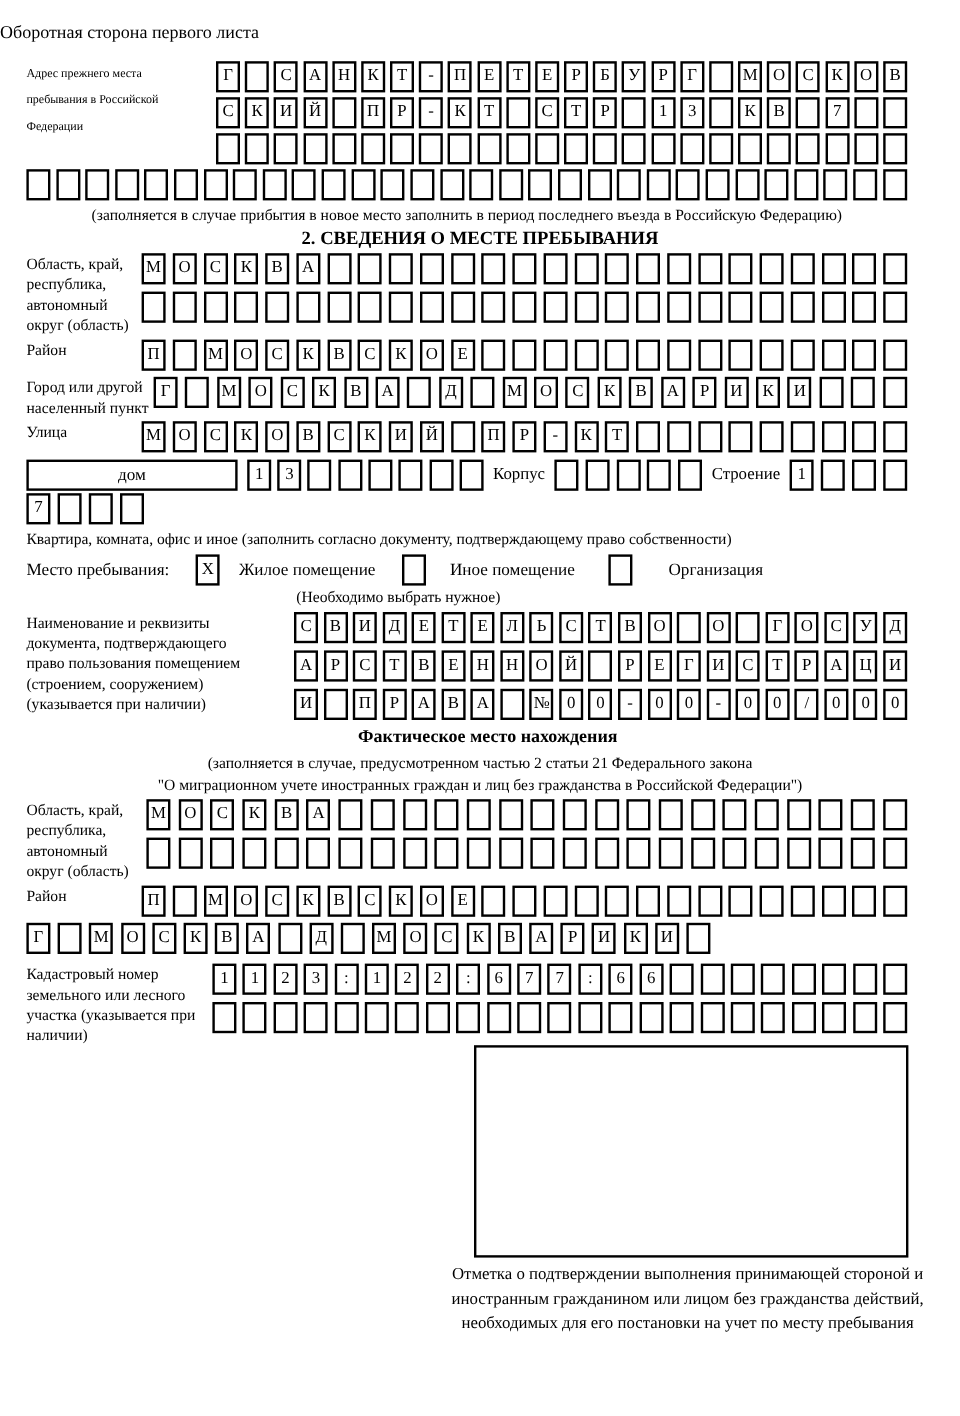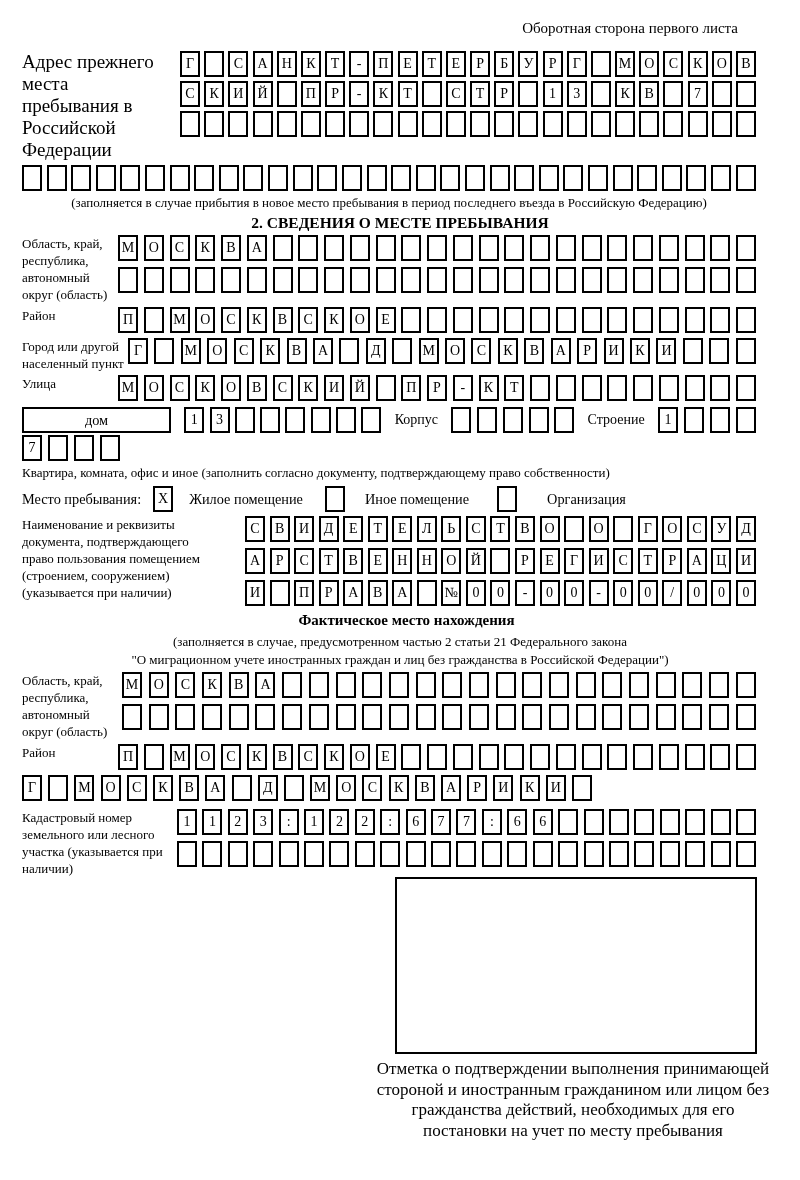--- a/index.html
+++ b/index.html
@@ -2,41 +2,41 @@
 <html><head>
 <meta charset="utf-8">
 <style>
   * { margin:0; padding:0; box-sizing:border-box; }
   html,body { background:#ffffff; }
   .page {
     width:800px; height:1180px; background:#fff; color:#000;
     font-family:"Liberation Serif","DejaVu Serif",serif;
     position:relative; overflow:hidden;
   }
-  .corner { text-align:right; padding:20px 62px 0 0; font-size:15px; }
+  .corner { padding:20px 62px 0 0; font-size:15px; }
   .row { display:flex; align-items:flex-start; margin-left:22px; }
   .lbl { font-size:13px; line-height:17px; flex-shrink:0; }
   .grid-col { display:flex; flex-direction:column; }
   .cells { display:flex; justify-content:space-between; flex-shrink:0; }
   .cell {
     width:20px; height:26px; border:2px solid #000; flex-shrink:0;
     display:flex; align-items:center; justify-content:center;
     font-size:14px; font-family:"Liberation Serif",serif;
   }
   .fieldbox {
     height:26px; border:2px solid #000; display:flex; align-items:center;
     justify-content:center; font-size:14.3px; flex-shrink:0;
   }
   .inline-lbl { font-size:14px; line-height:26px; flex-shrink:0; }
   .note { font-size:13px; }
   .center { text-align:center; }
   .sec-title { font-size:15.5px; font-weight:bold; text-align:center; }
 
   
-  .prev-lbl { width:158px; font-size:19px; line-height:22px; padding-right:18px; }
+  .prev-lbl { width:158px; font-size:10px; line-height:22px; padding-right:18px; }
   .w576 { width:576px; }
   .overflow-row { width:734px; margin-left:22px; margin-top:4px; }
   .lbl-96  { width:96px; }
   .lbl-106 { width:106px; }
   .lbl-100 { width:100px; }
   .lbl-164 { width:164px; padding-right:4px; }
   .lbl-155 { width:155px; padding-right:4px; }
   .doc-lbl { width:223px; padding-right:26px; }
   .w638 { width:638px; }
   .w628 { width:628px; }
@@ -52,44 +52,44 @@
   .prev-block { margin-top:14px; }
   .prev-grids { gap:4px; }
   .prev-note { margin-top:4px; margin-left:22px; width:734px; }
   .title-2 { margin-top:3px; }
   .region-block { margin-top:3px; }
   .region-grids { gap:6px; }
   .district-row { margin-top:4px; }
   .city-block { margin-top:5px; }
   .street-row { margin-top:3px; }
   .house-line { margin-top:6px; width:734px; justify-content:space-between; }
-  .house-box { width:149px; }
+  .house-box { width:176px; }
   .apt-box { width:210px; }
   .caption { margin-top:3px; margin-left:22px; }
   .apt-line { margin-top:2px; gap:8px; }
   .apt-note { margin-top:4px; }
   .stay-line { margin-top:5px; align-items:center; }
-  .stay-lbl { font-size:14.3px; margin-right:12px; }
+  .stay-lbl { font-size:14.3px; margin-right:22px; }
   .opt-lbl { font-size:14.3px; }
   .checkbox { width:20px; height:26px; border:2px solid #000; display:flex;
               align-items:center; justify-content:center; font-size:14px; flex-shrink:0; }
   .stay-note { margin-top:2px; margin-left:22px; width:620px; text-align:center; }
   .doc-block { margin-top:4px; }
   .doc-grids { gap:6px; }
   .fact-title { margin-top:6px; font-size:15px;padding-left:13px; }
   .fact-note1 { margin-top:5px; }
   .fact-note2 { margin-top:2px; }
   .fact-region { margin-top:4px; }
   .fact-district { margin-top:4px; }
   .fact-city { margin-top:5px; }
   .cad-block { margin-top:8px; }
   .cad-grids { gap:6px; }
   .stamp-box { width:362px; height:177px; border:2px solid #000; margin-left:395px; margin-top:0px; }
   .stamp-note { width:410px; margin-left:368px; margin-top:5px; text-align:center;
-                font-size:17px; line-height:20.5px; }
+                font-size:14px; line-height:20.5px; }
 </style>
 </head>
 <body>
 
 <div class="page">
 
   <div class="corner">Оборотная сторона первого листа</div>
 
   <div class="row prev-block">
     <div class="lbl prev-lbl">Адрес прежнего места пребывания в Российской Федерации</div>
@@ -199,21 +199,21 @@
       <div class="cell"></div>
       <div class="cell"></div>
       <div class="cell"></div>
       <div class="cell"></div>
       <div class="cell"></div>
       <div class="cell"></div>
       <div class="cell"></div>
       <div class="cell"></div>
       <div class="cell"></div>
     </div>
-  <div class="note center prev-note">(заполняется в случае прибытия в новое место пребывания в период последнего въезда в Российскую Федерацию)</div>
+  <div class="note center prev-note">(заполняется в случае прибытия в новое место заполнить в период последнего въезда в Российскую Федерацию)</div>
 
   <div class="sec-title title-2">2. СВЕДЕНИЯ О МЕСТЕ ПРЕБЫВАНИЯ</div>
 
   <div class="row region-block">
     <div class="lbl lbl-96">Область, край, республика, автономный округ (область)</div>
     <div class="grid-col region-grids">
       <div class="cells w638">
           <div class="cell">М</div>
           <div class="cell">О</div>
           <div class="cell">С</div>
@@ -403,20 +403,21 @@
 
   <div class="row stay-line">
     <span class="stay-lbl">Место пребывания:</span>
     <div class="checkbox" style="margin-right:16px;">X</div>
     <span class="opt-lbl" style="margin-right:22px;">Жилое помещение</span>
     <div class="checkbox" style="margin-right:20px;"></div>
     <span class="opt-lbl" style="margin-right:28px;">Иное помещение</span>
     <div class="checkbox" style="margin-right:30px;"></div>
     <span class="opt-lbl">Организация</span>
   </div>
+  <div class="note stay-note">(Необходимо выбрать нужное)</div>
 
   <div class="row doc-block">
     <div class="lbl doc-lbl">Наименование и реквизиты документа, подтверждающего право пользования помещением (строением, сооружением) (указывается при наличии)</div>
     <div class="grid-col doc-grids">
       <div class="cells w511">
           <div class="cell">С</div>
           <div class="cell">В</div>
           <div class="cell">И</div>
           <div class="cell">Д</div>
           <div class="cell">Е</div>

